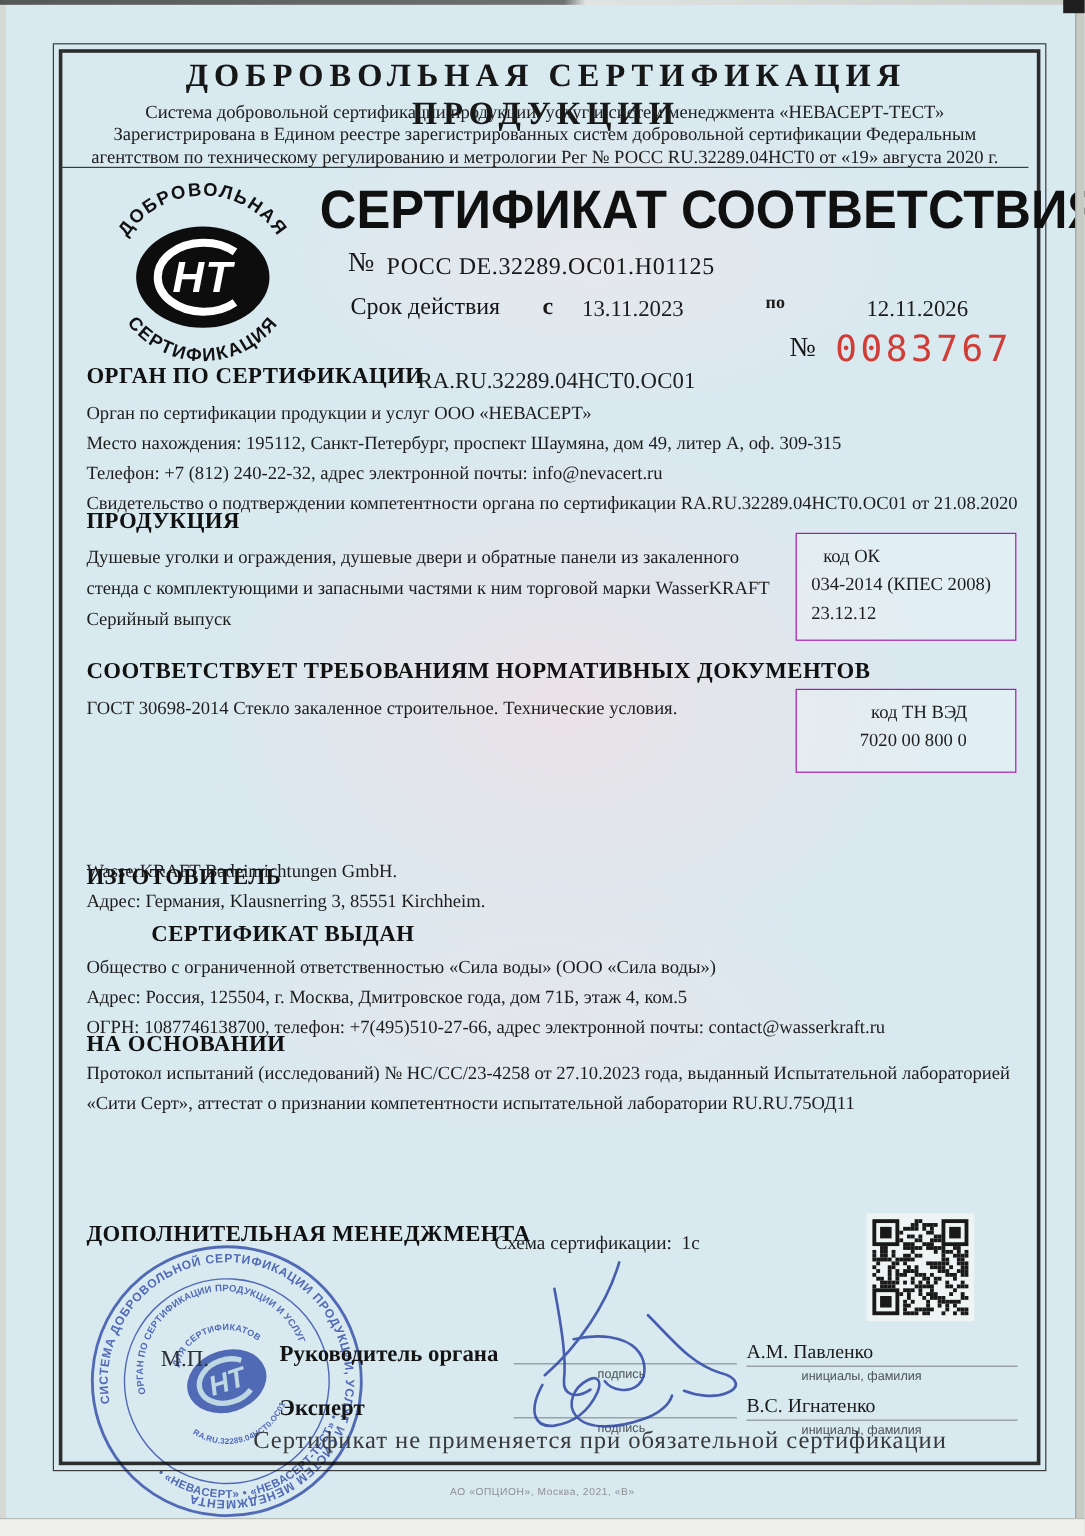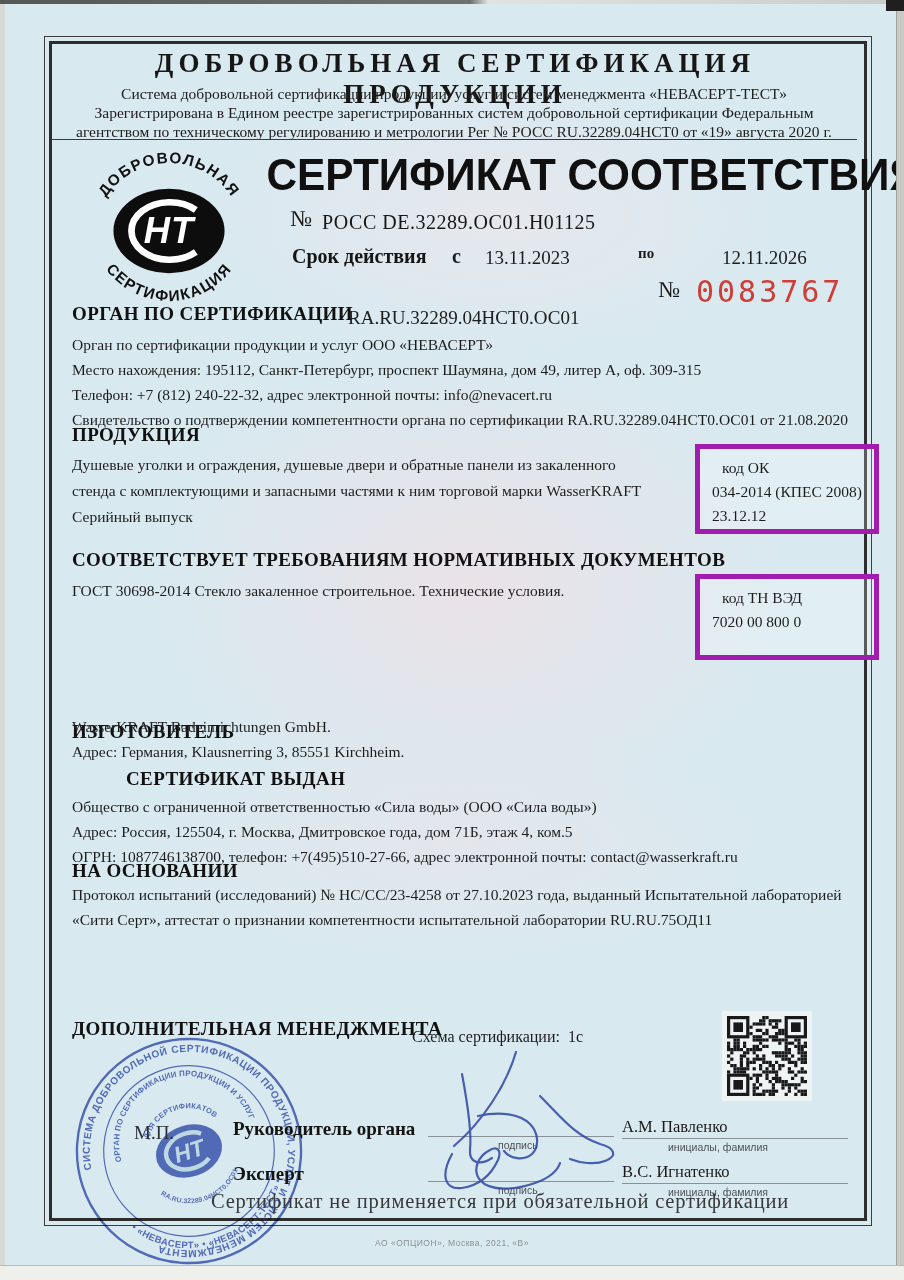--- a/index.html
+++ b/index.html
@@ -40,35 +40,35 @@
                font-size:15.5px; line-height:19px; color:#202020; }
   .hdr-rule  { left:51px; top:139px; width:806px; height:0; border-top:1.5px solid #3a3a3a; }
 
   
   .big-title { left:248px; top:149px; width:616px; text-align:center;
                font-family:"Liberation Sans","DejaVu Sans",sans-serif;
                font-size:45px; font-weight:bold; color:#101010;
                transform:scaleX(.94); transform-origin:center; letter-spacing:0; white-space:nowrap; }
   .no-label  { left:290px; top:206px; font-size:23px; color:#161616; }
   .no-value  { left:322px; top:211px; font-size:20px; letter-spacing:.5px; color:#161616; }
-  .validity  { left:292px; top:245px; font-size:20px; font-weight:bold; color:#161616; }
+  .validity  { left:292px; top:245px; font-size:20px; font-weight:normal; color:#161616; }
   .v-from-lb { left:452px; top:245px; font-size:20px; font-weight:bold; }
   .v-from    { left:485px; top:247px; font-size:19px; font-weight:normal; }
   .v-to-lb   { left:638px; top:245px; font-size:15px; font-weight:bold; }
   .v-to      { left:722px; top:247px; font-size:19px; }
   .serial-lb { left:658px; top:277px; font-size:23px; color:#161616; }
   .serial    { left:696px; top:274px; font-family:"DejaVu Sans Mono","Liberation Mono",monospace;
                font-size:30px; letter-spacing:3px; color:#cf3d36; }
 
   .sec-h   { font-size:19px; font-weight:bold; color:#111; letter-spacing:.4px; white-space:nowrap; }
   .body-t  { font-size:15.5px; line-height:25px; color:#1d1d1d; white-space:nowrap; }
 
-  .code-box { position:absolute; width:184px; border:5px solid #a21caf;
+  .code-box { position:absolute; width:184px; border:1px solid #a21caf;
               background:rgba(255,255,255,.22); padding:7px 0 7px 12px;
-              font-size:15.5px; line-height:24px; color:#1d1d1d;margin-left:32px; }
+              font-size:15.5px; line-height:24px; color:#1d1d1d; }
   .code-box .cb-label { padding-left:10px; }
 
   
   .role     { font-size:19px; font-weight:bold; color:#141414; white-space:nowrap; }
   .sig-line { position:absolute; border-bottom:1px solid #8a9096; }
   .cap      { position:absolute; font-family:"Liberation Sans",sans-serif;
               font-size:10.5px; color:#4c5258; }
   .name     { position:absolute; font-size:16.5px; color:#1a1a1a; white-space:nowrap; }
   .mp       { position:absolute; font-size:19px; color:#2c2f38; }
 
@@ -145,21 +145,21 @@
     <div>Серийный выпуск</div>
   </div>
   <div class="code-box" style="left:663px; top:444px; height:90px;">
     <div class="cb-label">код ОК</div>
     <div>034-2014 (КПЕС 2008)</div>
     <div>23.12.12</div>
   </div>
 
   <div class="abs sec-h" style="left:72px; top:549px;">СООТВЕТСТВУЕТ ТРЕБОВАНИЯМ НОРМАТИВНЫХ ДОКУМЕНТОВ</div>
   <div class="abs body-t" style="left:72px; top:578px;">ГОСТ 30698-2014 Стекло закаленное строительное. Технические условия.</div>
-  <div class="code-box" style="left:663px; top:574px; height:86px;">
+  <div class="code-box" style="left:663px; top:574px; height:70px;text-align:center;">
     <div class="cb-label">код ТН ВЭД</div>
     <div>7020 00 800 0</div>
   </div>
 
   <div class="abs sec-h" style="left:72px; top:721px;">ИЗГОТОВИТЕЛЬ</div>
   <div class="abs body-t" style="left:72px; top:714px;">
     <div>WasserKRAFT Badeinrichtungen GmbH.</div>
     <div>Адрес: Германия, Klausnerring 3, 85551 Kirchheim.</div>
   </div>
 

